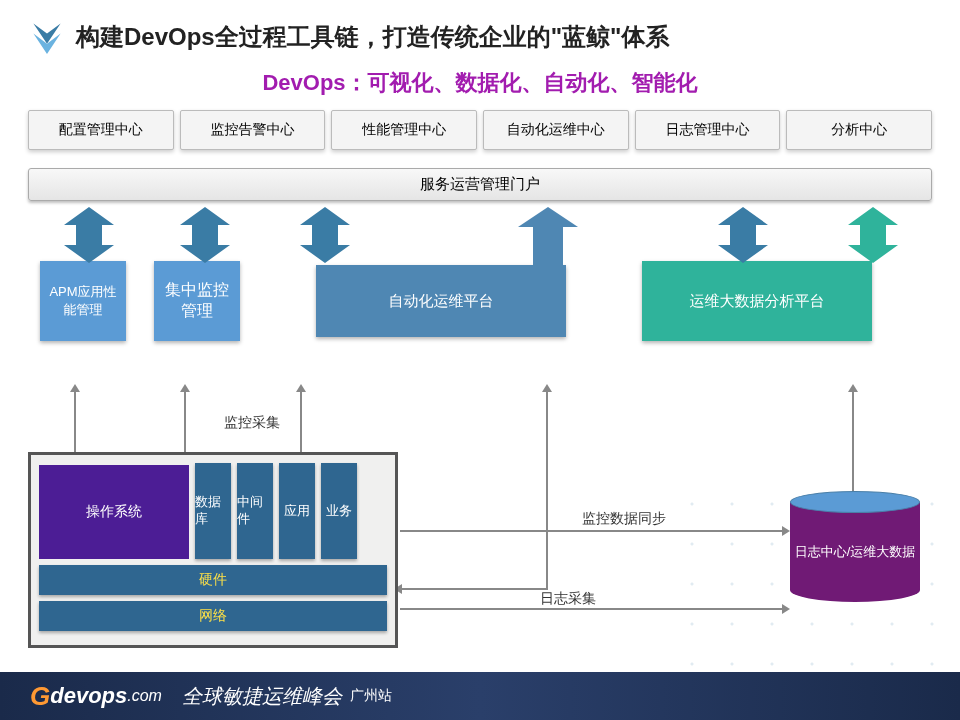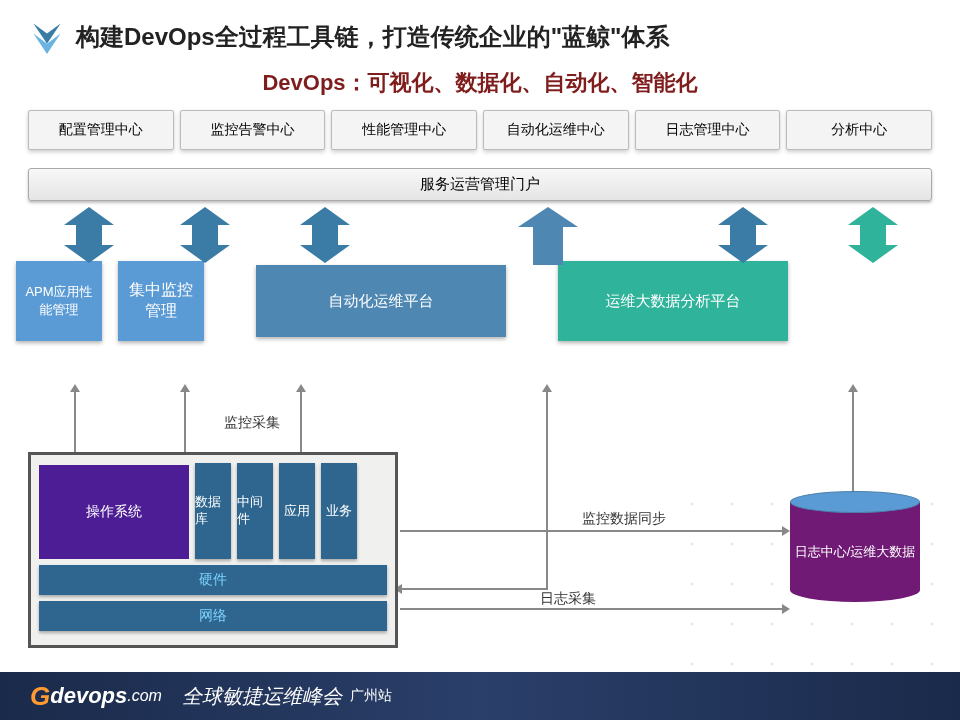--- a/index.html
+++ b/index.html
@@ -3,35 +3,35 @@
 <meta charset="utf-8">
 <style>
 * { box-sizing: border-box; margin: 0; padding: 0; }
 body { font-family: "Microsoft YaHei", Arial, sans-serif; width: 960px; height: 720px; background: #fff; position: relative; overflow: hidden; }
 .slide { position: relative; width: 960px; height: 720px; }
 
 
 .title-row { display: flex; align-items: center; padding: 20px 40px 10px 30px; }
 .logo-chevron { width: 34px; height: 34px; margin-right: 12px; }
 .title { font-size: 24px; font-weight: bold; color: #222; }
-.subtitle { text-align: center; font-size: 22px; font-weight: bold; color: #7f1d1d; padding: 4px 0 12px; }
+.subtitle { text-align: center; font-size: 22px; font-weight: bold; color: #a21caf; padding: 4px 0 12px; }
 
 
 .centers-row { display: flex; justify-content: space-between; padding: 0 28px; gap: 6px; }
 .center-box { flex: 1; background: #f4f4f4; border: 1px solid #bbb; border-radius: 2px; text-align: center; padding: 10px 4px; font-size: 14px; box-shadow: 0 2px 4px rgba(0,0,0,0.2); }
 
 
 .portal-bar { margin: 18px 28px 0; background: linear-gradient(#f8f8f8, #e5e5e5); border: 1px solid #aaa; border-radius: 3px; text-align: center; padding: 6px 0; font-size: 15px; box-shadow: 0 2px 3px rgba(0,0,0,0.25); }
 
 
 .arrows-row { position: relative; height: 60px; margin: 0 28px; }
 .arrow { position: absolute; top: 6px; }
 
 
-.platforms-row { display: flex; padding: 0 16px; gap: 16px; align-items: center; }
+.platforms-row { display: flex; padding: 0 40px; gap: 28px; align-items: center; }
 .plat-box { background: #3a7ca5; color: #fff; text-align: center; display: flex; align-items: center; justify-content: center; font-size: 14px; padding: 6px; box-shadow: 0 2px 4px rgba(0,0,0,0.3); }
 .plat-apm { width: 86px; height: 80px; background: #5b9bd5; flex-direction: column; font-size: 13px; }
 .plat-cmdb { width: 96px; height: 70px; }
 .plat-monitor { width: 86px; height: 80px; background: #5b9bd5; flex-direction: column; font-size: 16px; }
 .plat-auto { width: 250px; height: 72px; background: #4f87b3; font-size: 15px; }
 .plat-bigdata { width: 230px; height: 80px; background: #2fb39b; font-size: 15px; }
 
 
 .cylinder { position: relative; }
 .cyl-top { width: 100%; height: 22px; border-radius: 50%; position: absolute; top: -11px; left: 0; }
@@ -40,21 +40,21 @@
 
 .label { position: absolute; font-size: 14px; color: #333; }
 
 
 .infra-container { position: absolute; left: 28px; top: 452px; width: 370px; height: 196px; background: #f0f0ef; border: 3px solid #555; padding: 8px; }
 .infra-row1 { display: flex; gap: 6px; height: 96px; }
 .os-block { width: 150px; display: flex; flex-direction: column; }
 .agent-box { background: #5b9bd5; color: #fff; text-align: center; padding: 4px 0; font-size: 13px; border: 1px solid #4a7fa8; }
 .os-box { flex: 1; background: #4c1d95; color: #fff; text-align: center; display: flex; align-items: center; justify-content: center; font-size: 14px; margin-top: 2px; }
 .vstack-box { width: 36px; background: #2f6690; color: #fff; display: flex; flex-direction: column; align-items: center; justify-content: center; font-size: 13px; padding: 4px 0; box-shadow: 0 2px 3px rgba(0,0,0,0.3); line-height: 1.3; }
-.hw-box, .net-box { background: #2f6690; color: #7dd3fc; text-align: center; padding: 6px 0; margin-top: 6px; font-size: 14px; box-shadow: 0 2px 3px rgba(0,0,0,0.3); }
+.hw-box, .net-box { background: #2f6690; color: #fde047; text-align: center; padding: 6px 0; margin-top: 6px; font-size: 14px; box-shadow: 0 2px 3px rgba(0,0,0,0.3); }
 
 
 .log-cyl { position: absolute; right: 40px; top: 502px; width: 130px; height: 100px; }
 .log-cyl .cyl-top { background: #5b9bd5; border: 1px solid #4a7fa8; }
 .log-cyl .cyl-body { background: #701a75; color: #fff; font-size: 13px; text-align: center; flex-direction: column; line-height: 1.3; }
 
 
 .bottom-bar { position: absolute; bottom: 0; left: 0; right: 0; height: 48px; background: linear-gradient(90deg, #1a2a4a 0%, #2a3f6a 50%, #1a2a4a 100%); display: flex; align-items: center; padding: 0 30px; }
 .brand-g { color: #ff9933; font-size: 26px; font-weight: bold; font-style: italic; }
 .brand-rest { color: #fff; font-size: 22px; font-weight: bold; font-style: italic; }

